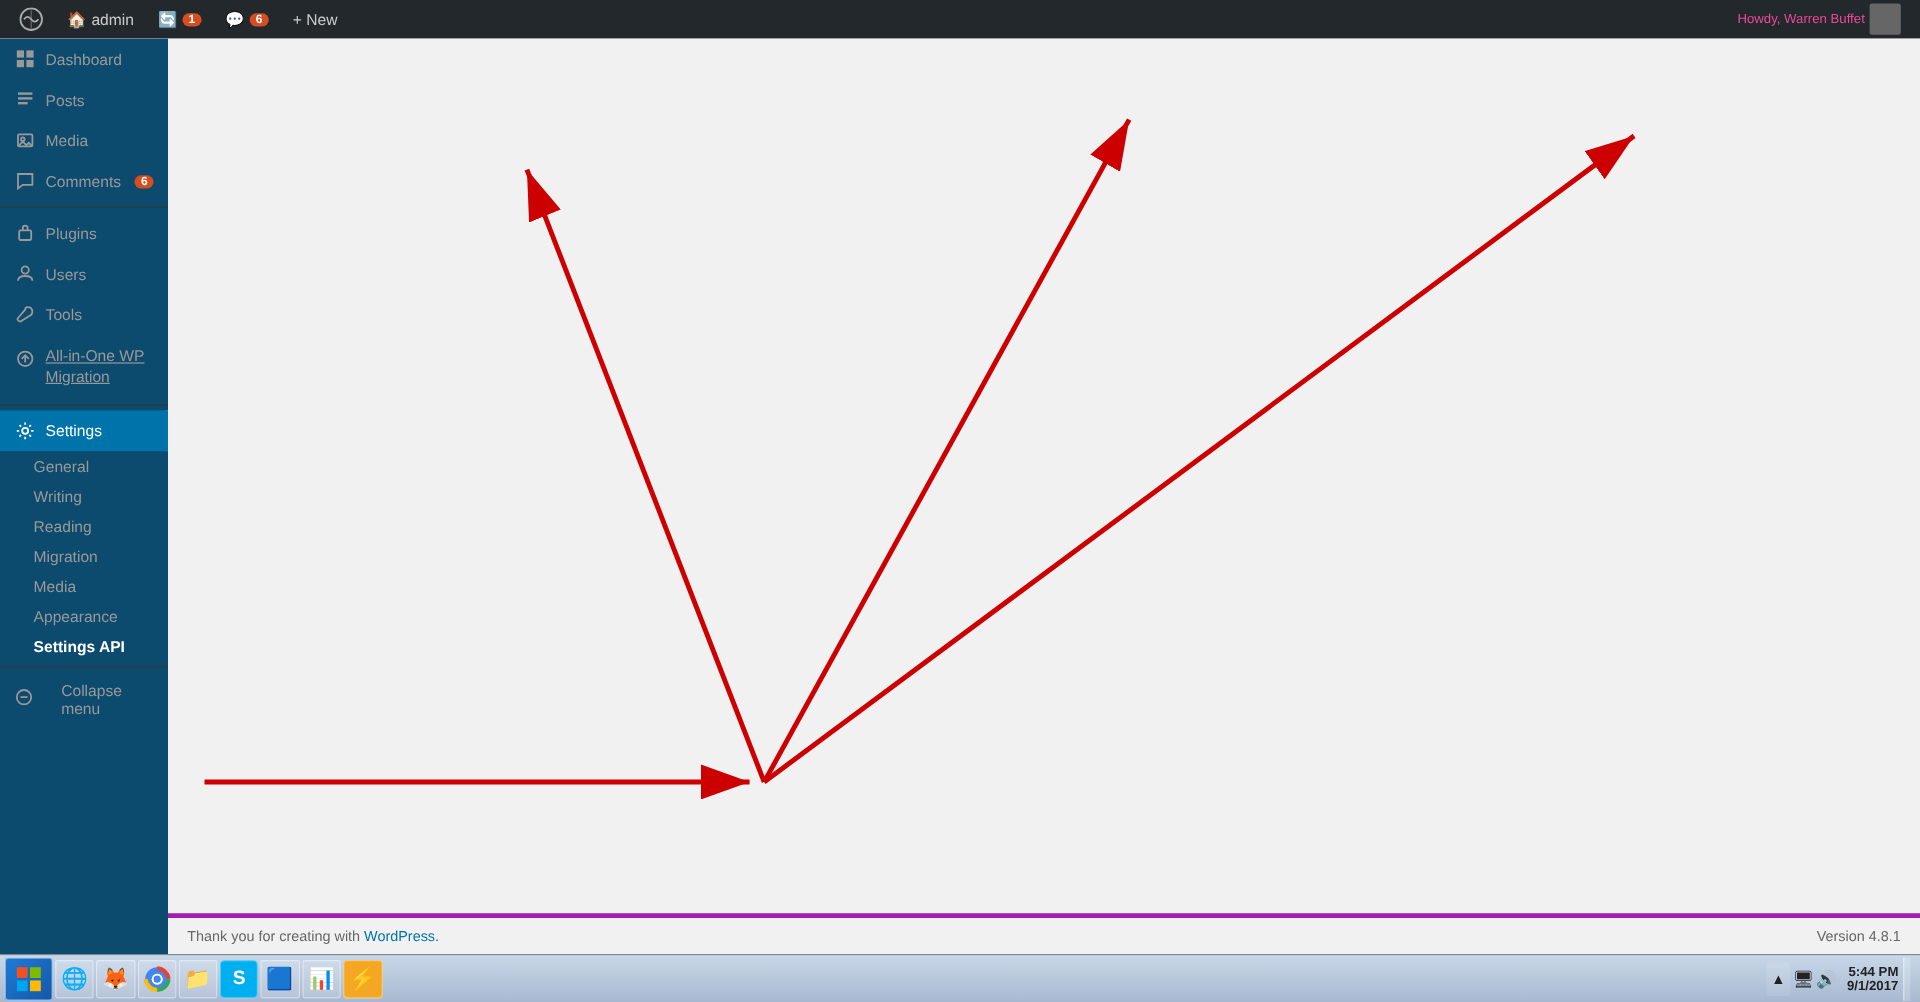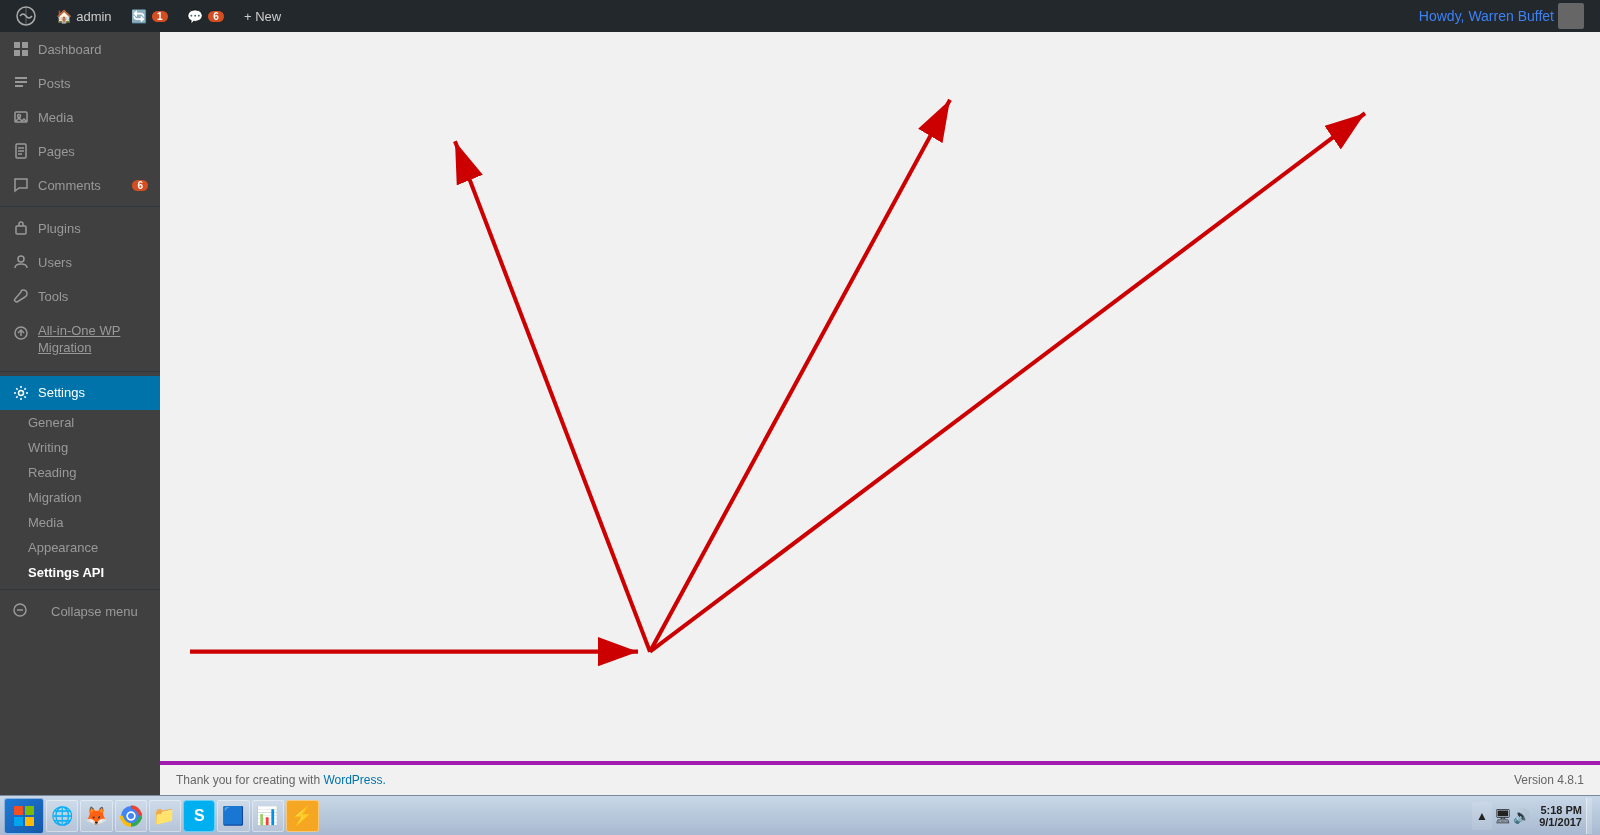--- a/index.html
+++ b/index.html
@@ -24,40 +24,40 @@
       gap: 4px;
       padding: 0 8px;
       height: 32px;
       cursor: pointer;
       font-size: 13px;
     }
     #wpadminbar .bar-item .wp-logo {
       width: 20px; height: 20px;
       display: inline-flex; align-items: center; justify-content: center;
     }
-    #wpadminbar .bar-right { color: #3b82f6; font-size: 14px; display: flex; align-items: center; gap: 4px; padding-right: 8px; text-align: right; }
+    #wpadminbar .bar-right { color: #ec4899; font-size: 11px; display: flex; align-items: center; gap: 4px; padding-right: 8px; text-align: right; }
     .badge-count {
       background: #d54e21;
       color: #fff;
       border-radius: 10px;
       padding: 0 5px;
       font-size: 10px;
       font-weight: bold;
       min-width: 16px;
       text-align: center;
       display: inline-block;
     }
 
     
     #wp-admin { display: flex; flex: 1; overflow: hidden; }
 
     
     #adminmenuwrap {
-      width: 160px;
-      background: #404040;
+      width: 140px;
+      background: #0c4a6e;
       flex-shrink: 0;
       overflow-y: auto;
       overflow-x: hidden;
     }
     .menu-item {
       display: flex;
       align-items: center;
       gap: 8px;
       padding: 8px 12px;
       color: #999;
@@ -257,31 +257,20 @@
       <div class="menu-icon">
         <svg width="16" height="16" viewBox="0 0 16 16" fill="none" stroke="#999" stroke-width="1.5">
             <rect x="2" y="3" width="12" height="10" rx="1"></rect>
             <circle cx="6" cy="7" r="1.5"></circle>
             <polyline points="2,13 6,9 9,12 11,10 14,13"></polyline>
           </svg>
       </div>
       <span class="menu-label">Media</span>
     </div>
 
-    <div class="menu-item">
-      <div class="menu-icon">
-        <svg width="16" height="16" viewBox="0 0 16 16" fill="none" stroke="#999" stroke-width="1.5">
-            <rect x="3" y="1" width="10" height="14" rx="1"></rect>
-            <line x1="5" y1="5" x2="11" y2="5"></line>
-            <line x1="5" y1="8" x2="11" y2="8"></line>
-            <line x1="5" y1="11" x2="9" y2="11"></line>
-          </svg>
-      </div>
-      <span class="menu-label">Pages</span>
-    </div>
 
     <div class="menu-item">
       <div class="menu-icon">
         <svg width="16" height="16" viewBox="0 0 16 16" fill="none" stroke="#999" stroke-width="1.5">
             <path d="M2 2 h12 v9 h-8 l-4 3 v-3 z"></path>
           </svg>
       </div>
       <span class="menu-label">Comments</span>
       <span class="menu-badge">6</span>
     </div>
@@ -442,18 +431,18 @@
       <span style="font-size:18px;">⚡</span>
     </div>
   </div>
   <div class="taskbar-right">
     <div class="system-tray">
       <div class="taskbar-btn" style="width:20px; height:28px; font-size:12px; background:rgba(255,255,255,0.1); border:none;">▲</div>
       <div style="font-size:14px;">🖥</div>
       <div style="font-size:14px;">🔊</div>
     </div>
     <div class="tray-time">
-      <span>5:18 PM</span>
+      <span>5:44 PM</span>
       <span>9/1/2017</span>
     </div>
     <div style="width:6px; height:36px; background:rgba(255,255,255,0.2); border-left:1px solid rgba(255,255,255,0.5); cursor:pointer;"></div>
   </div>
 </div>
 
 </body></html>

